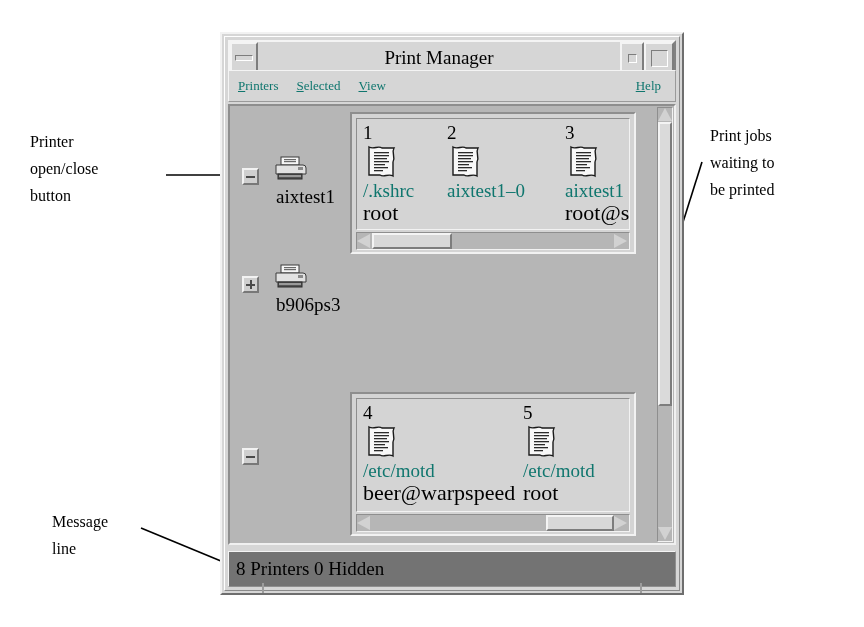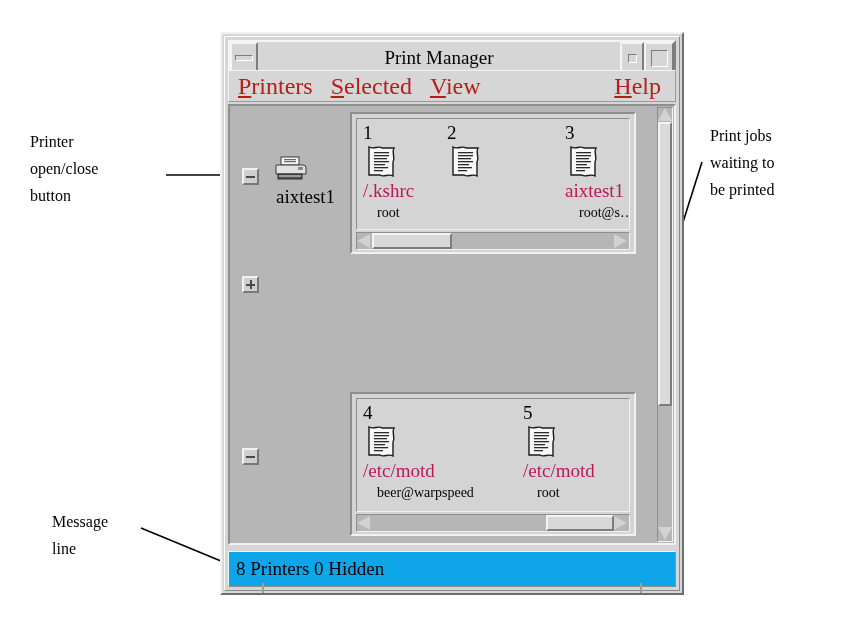--- a/index.html
+++ b/index.html
@@ -64,21 +64,21 @@
     border-right:1px solid #ffffff;border-bottom:1px solid #ffffff;}
 
   
   .menubar{
     position:absolute;left:6px;top:36px;right:6px;height:32px;
     background:#d6d6d6;
     border-top:1px solid #f4f4f4;border-left:1px solid #f4f4f4;
     border-right:1px solid #9a9a9a;border-bottom:1px solid #9a9a9a;
     box-sizing:border-box;display:flex;align-items:center;
   }
-  .menuitem{font-size:24px;color:#b91c1c;padding:2px 9px;cursor:default;white-space:nowrap;}
+  .menuitem{font-size:13px;color:#0f766e;padding:2px 9px;cursor:default;white-space:nowrap;}
   .menuitem .mn{text-decoration:underline;}
   .menuspacer{flex:1 1 auto;}
 
   
   .workarea{
     position:absolute;left:6px;top:70px;right:6px;bottom:48px;
     background:#b6b6b6;
     border-top:2px solid #8e8e8e;border-left:2px solid #8e8e8e;
     border-right:2px solid #f0f0f0;border-bottom:2px solid #f0f0f0;
     box-sizing:border-box;overflow:hidden;
@@ -110,22 +110,22 @@
     border-right:2px solid #f2f2f2;border-bottom:2px solid #f2f2f2;
     box-sizing:border-box;overflow:hidden;
   }
   .jobview{position:absolute;left:4px;top:4px;right:4px;bottom:22px;background:#d4d4d4;
     border-top:1px solid #8e8e8e;border-left:1px solid #8e8e8e;
     border-right:1px solid #f2f2f2;border-bottom:1px solid #f2f2f2;
     box-sizing:border-box;overflow:hidden;}
   .job{position:absolute;width:150px;text-align:left;}
   .job .jnum{font-size:19px;color:#000;line-height:20px;}
   .job .jicon{width:34px;height:34px;position:relative;margin:2px 0 1px 2px;}
-  .job .jtitle{font-size:19px;color:#be185d;line-height:22px;white-space:nowrap;}
-  .job .jowner{font-size:14px;color:#000;line-height:22px;white-space:nowrap;margin-left:14px;}
+  .job .jtitle{font-size:19px;color:#0f766e;line-height:22px;white-space:nowrap;}
+  .job .jowner{font-size:22px;color:#000;line-height:22px;white-space:nowrap;}
 
   
   .hsb{
     position:absolute;left:4px;right:4px;bottom:2px;height:18px;background:#b6b6b6;
     border-top:1px solid #8e8e8e;border-left:1px solid #8e8e8e;
     border-right:1px solid #f2f2f2;border-bottom:1px solid #f2f2f2;
     box-sizing:border-box;display:flex;align-items:center;
   }
   .arrow{flex:0 0 auto;width:15px;height:15px;position:relative;}
   .arrow .tri{position:absolute;left:0;top:0;width:0;height:0;}
@@ -149,21 +149,21 @@
   .varrow.down .tri{border-left:7px solid transparent;border-right:7px solid transparent;border-top:13px solid #d2d2d2;}
   .vtrough{flex:1 1 auto;width:14px;position:relative;}
   .vthumb{position:absolute;left:0;width:14px;background:#dadada;
     border-top:2px solid #f4f4f4;border-left:2px solid #f4f4f4;
     border-right:2px solid #7d7d7d;border-bottom:2px solid #7d7d7d;
     box-sizing:border-box;}
 
   
   .msgline{
     position:absolute;left:6px;right:6px;bottom:6px;height:36px;
-    background:#0ea5e9;
+    background:#737373;
     border-top:1px solid #f4f4f4;border-left:1px solid #f4f4f4;
     border-right:1px solid #8f8f8f;border-bottom:1px solid #8f8f8f;
     box-sizing:border-box;display:flex;align-items:center;
   }
   .msgtext{font-size:19px;color:#000;padding-left:7px;}
 
   
   .grip{position:absolute;background:transparent;}
   .grip.h{height:2px;background:#9c9c9c;}
 </style>
@@ -229,20 +229,34 @@
             </svg>
           </div>
           <div class="printer-name">aixtest1</div>
         </div>
       </div>
 
       <div class="printer-row" style="left:12px;top:158px;">
         <div class="pmbtn plus">
             <div class="bar"></div>
           </div>
+        <div class="printer-col">
+          <div class="pr-icon">
+            <svg width="34" height="26" viewBox="0 0 34 26">
+              <rect x="7" y="1" width="18" height="8" fill="#f6f6f6" stroke="#3a3a3a" stroke-width="1"></rect>
+              <rect x="10" y="3" width="12" height="1.2" fill="#6a6a6a"></rect>
+              <rect x="10" y="5" width="12" height="1.2" fill="#6a6a6a"></rect>
+              <path d="M2 9 h27 a3 3 0 0 1 3 3 v6 h-30 z" fill="#e2e2e2" stroke="#3a3a3a" stroke-width="1"></path>
+              <rect x="24" y="11" width="5" height="3" fill="#8a8a8a"></rect>
+              <rect x="4" y="18" width="24" height="5" fill="#555" stroke="#2a2a2a" stroke-width="1"></rect>
+              <rect x="5" y="19" width="22" height="2" fill="#9a9a9a"></rect>
+            </svg>
+          </div>
+          <div class="printer-name">b906ps3</div>
+        </div>
       </div>
 
 
       <div class="printer-row" style="left:12px;top:330px;">
         <div class="pmbtn minus">
             <div class="bar"></div>
           </div>
       </div>
 
       <div class="jobpanel" style="left:120px;top:6px;width:286px;height:142px;">
@@ -276,20 +290,21 @@
                   <rect x="9" y="7" width="15" height="1.3"></rect>
                     <rect x="9" y="10" width="15" height="1.3"></rect>
                   <rect x="9" y="13" width="13" height="1.3"></rect>
                     <rect x="9" y="16" width="15" height="1.3"></rect>
                   <rect x="9" y="19" width="11" height="1.3"></rect>
                     <rect x="9" y="22" width="14" height="1.3"></rect>
                   <rect x="9" y="25" width="9" height="1.3"></rect>
                 </g>
               </svg>
             </div>
+            <div class="jtitle">aixtest1–0</div>
           </div>
 
           <div class="job" style="left:208px;top:4px;">
             <div class="jnum">3</div>
             <div class="jicon">
               <svg width="34" height="34" viewBox="0 0 34 34">
                 <path d="M4 2 C9 5, 13 0, 17 3 L29 3 C26 8, 31 12, 28 17 L28 31 C23 28, 19 33, 15 30 L4 30 Z" fill="#f8f8f8" stroke="#1a1a1a" stroke-width="1.4"></path>
                 <g fill="#2a2a2a">
                   <rect x="9" y="7" width="15" height="1.3"></rect>
                     <rect x="9" y="10" width="15" height="1.3"></rect>

